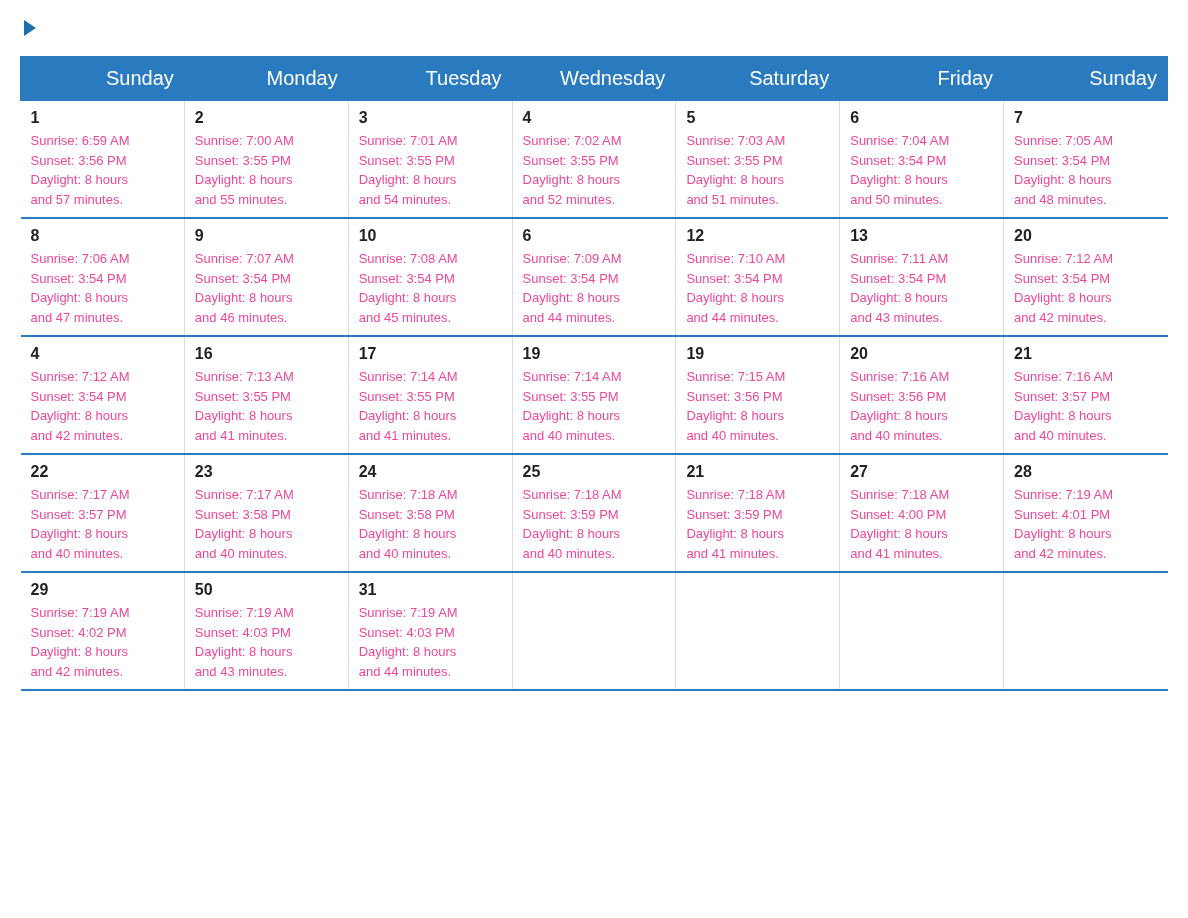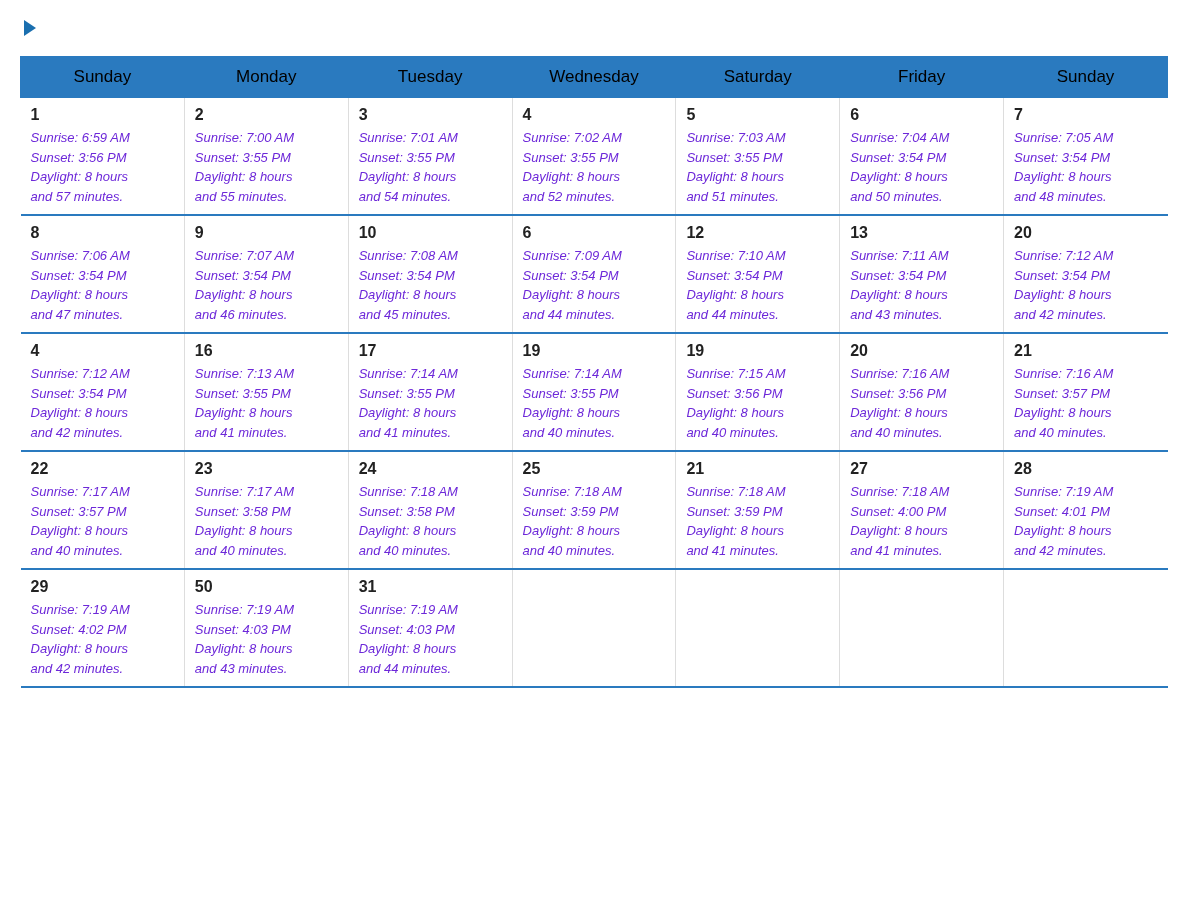--- a/index.html
+++ b/index.html
@@ -60,25 +60,25 @@
     }
     table {
       width: 100%;
       border-collapse: collapse;
       table-layout: fixed;
     }
     thead tr {
       background-color: #2a7abf;
     }
     thead th {
-      color: #000000;
-      font-size: 17px;
+      color: #ffffff;
+      font-size: 20px;
       font-weight: normal;
       padding: 10px 10px;
-      text-align: center;
+      text-align: right;
       border: 1px solid #2a7abf;
     }
     tbody tr {
       border-bottom: 2px solid #2a7abf;
     }
     tbody td {
       vertical-align: top;
       padding: 8px 10px;
       font-size: 13px;
       color: #333;
@@ -91,22 +91,21 @@
     .day-num {
       font-size: 16px;
       font-weight: bold;
       color: #222;
       display: block;
       margin-bottom: 4px;
     }
     .day-info {
       font-size: 13px;
       line-height: 1.5;
-      color: #6d28d9;
-      font-style: italic;
+      color: #ec4899;
     }
     .empty-cell {
       background: #fff;
     }
   </style>
 </head>
 <body>
 
 <div class="header">
   <div class="logo">

